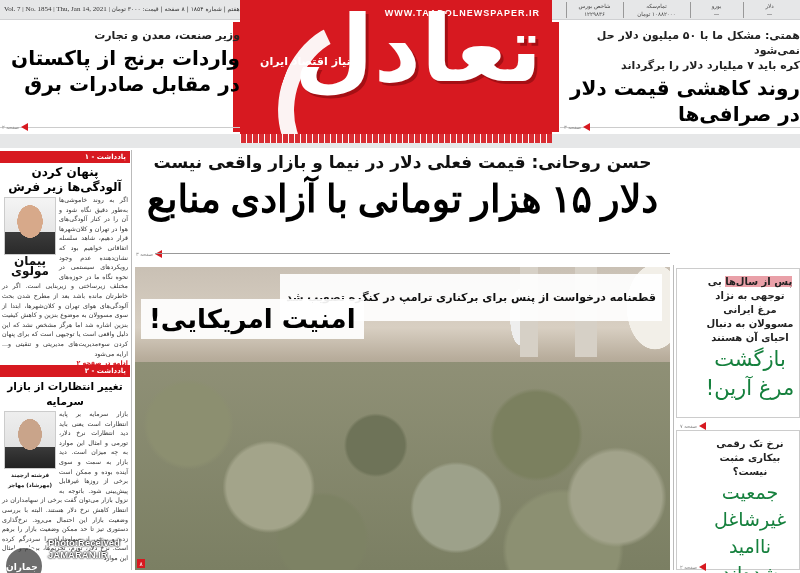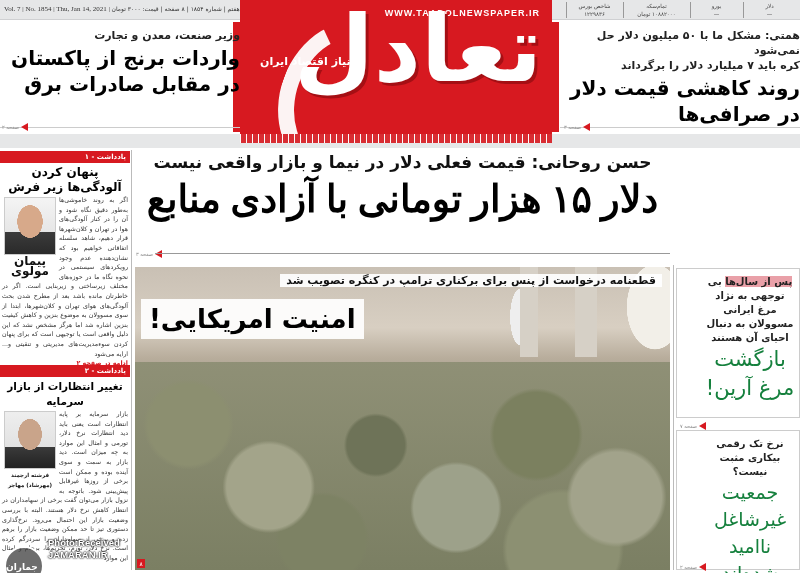--- a/index.html
+++ b/index.html
@@ -53,21 +53,21 @@
     background:
       radial-gradient(circle at 10% 30%, #8c8f70 0 8%, transparent 9%),
       radial-gradient(circle at 25% 60%, #a3a48a 0 10%, transparent 11%),
       radial-gradient(circle at 45% 40%, #6e7358 0 9%, transparent 10%),
       radial-gradient(circle at 60% 70%, #9da18a 0 12%, transparent 13%),
       radial-gradient(circle at 75% 35%, #7b805f 0 10%, transparent 11%),
       radial-gradient(circle at 90% 65%, #a2a38b 0 9%, transparent 10%),
       radial-gradient(circle at 35% 85%, #7d8264 0 11%, transparent 12%),
       radial-gradient(circle at 80% 90%, #8c9072 0 12%, transparent 13%),
       linear-gradient(180deg, #8f9076, #7b7f63); }
-  .photo .cap-kicker { position: absolute; right: 8px; top: 7px; background: rgba(255,255,255,.92); padding: 0 6px; font-size: 11px; font-weight: bold; direction: rtl; color: #111; }
+  .photo .cap-kicker { position: absolute; right: 8px; top: 7px; background: rgba(255,255,255,.92); padding: 17px 6px; font-size: 11px; font-weight: bold; direction: rtl; color: #111; }
   .photo .cap-head { position: absolute; left: 6px; top: 32px; background: rgba(255,255,255,.92); padding: 0 8px; font-size: 26px; font-weight: bold; direction: rtl; color: #000; line-height: 40px; }
   .photo .badge { position: absolute; left: 2px; bottom: 2px; width: 8px; height: 9px; background: #d71920; color: #fff; font-size: 6px; text-align: center; line-height: 9px; }
 
   
   .note { position: absolute; left: 0; width: 130px; direction: rtl; }
   .note .tag { background: #d71920; color: #fff; font-size: 7px; font-weight: bold; padding: 2px 4px; height: 12px; line-height: 8px; }
   .note .title { font-size: 12px; font-weight: bold; text-align: center; line-height: 15px; margin-top: 2px; color: #000; }
   .note .body { font-size: 6.3px; line-height: 9.6px; color: #333; text-align: justify; padding: 0 2px; position: relative; }
   .note .portrait { float: left; width: 52px; margin: 2px 3px 2px 2px; text-align: center; }
   .note .portrait .img { width: 52px; height: 58px; background: radial-gradient(ellipse 14px 18px at 50% 42%, #d7a98a 0 90%, transparent 92%), linear-gradient(180deg, #f4f4f4 0%, #e6e6e6 60%, #3b3b3b 61%, #2a2a2a 100%); border: 1px solid #ccc; }

